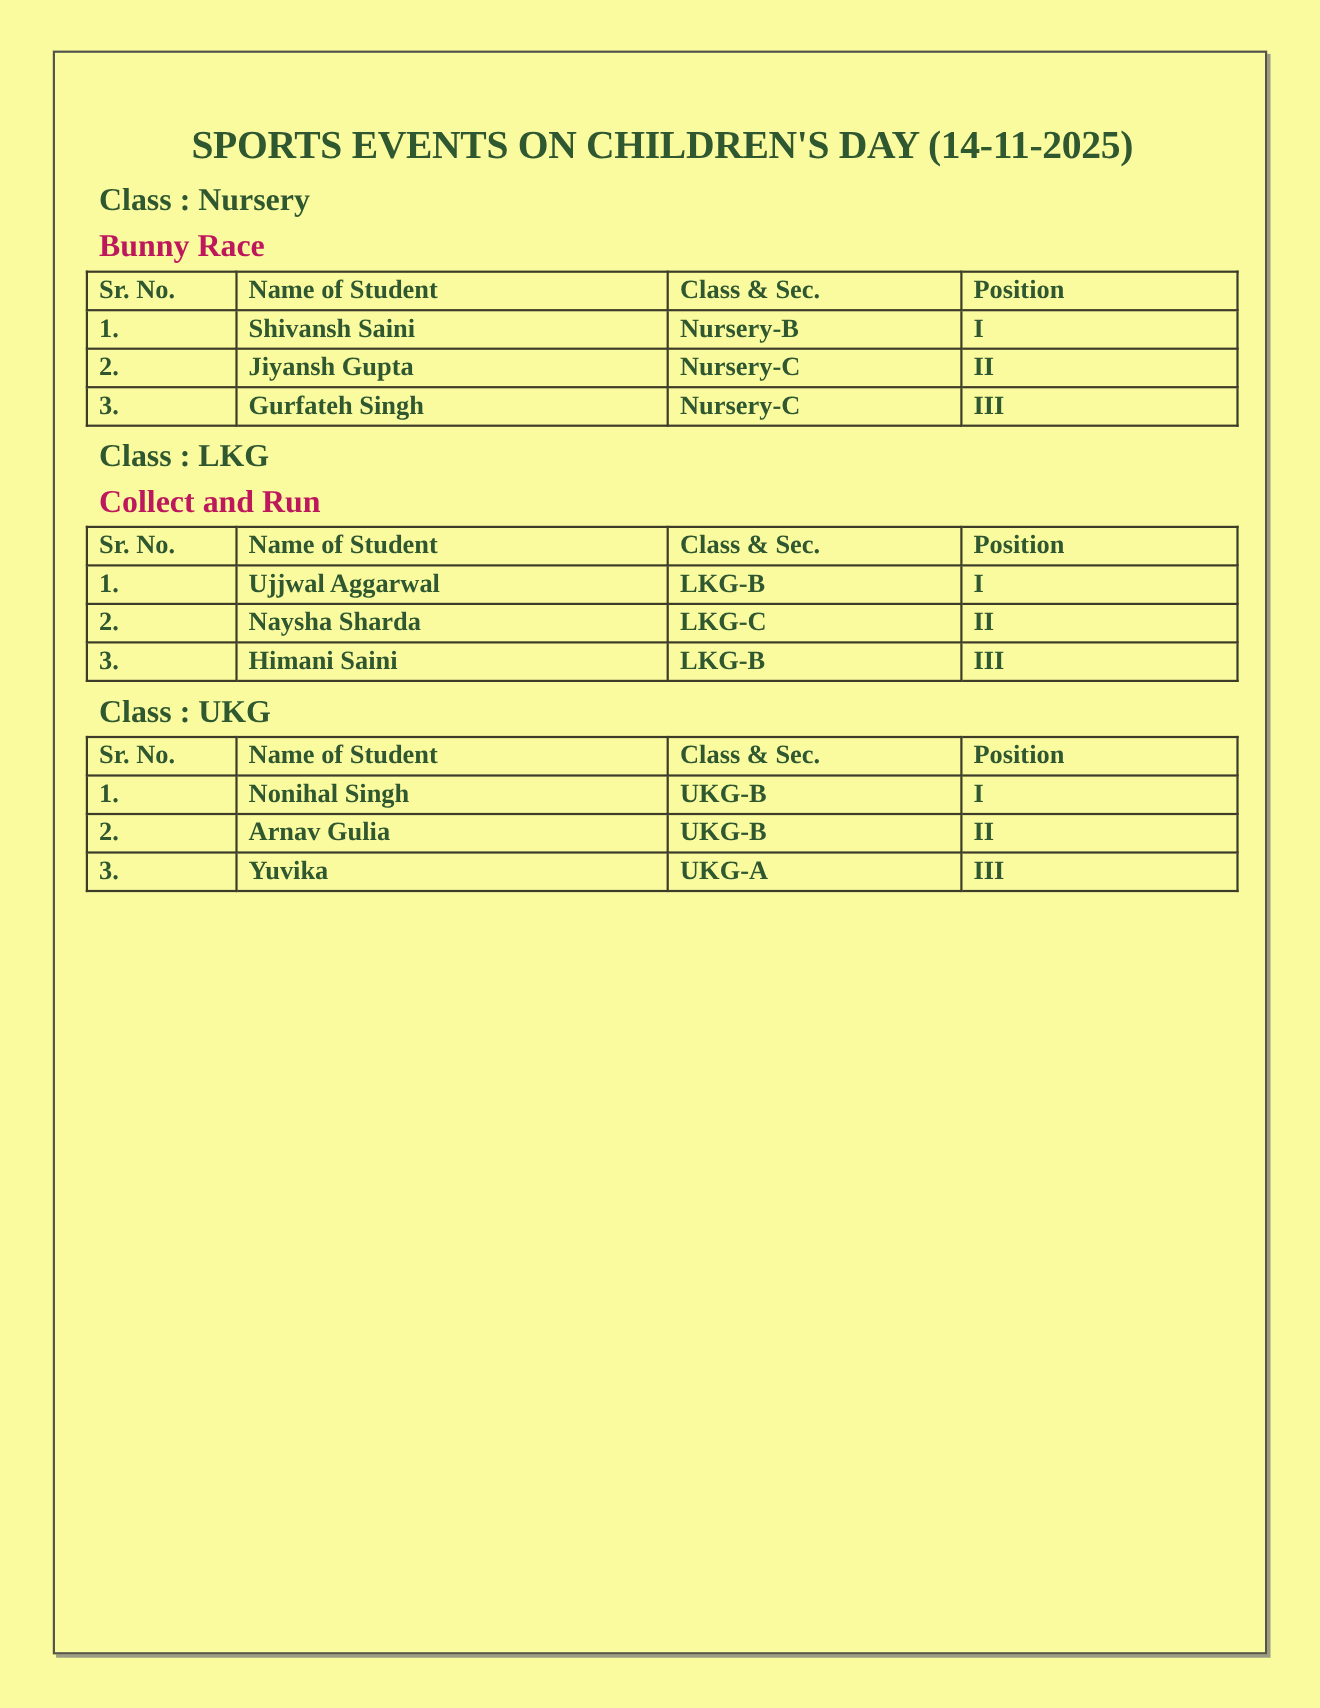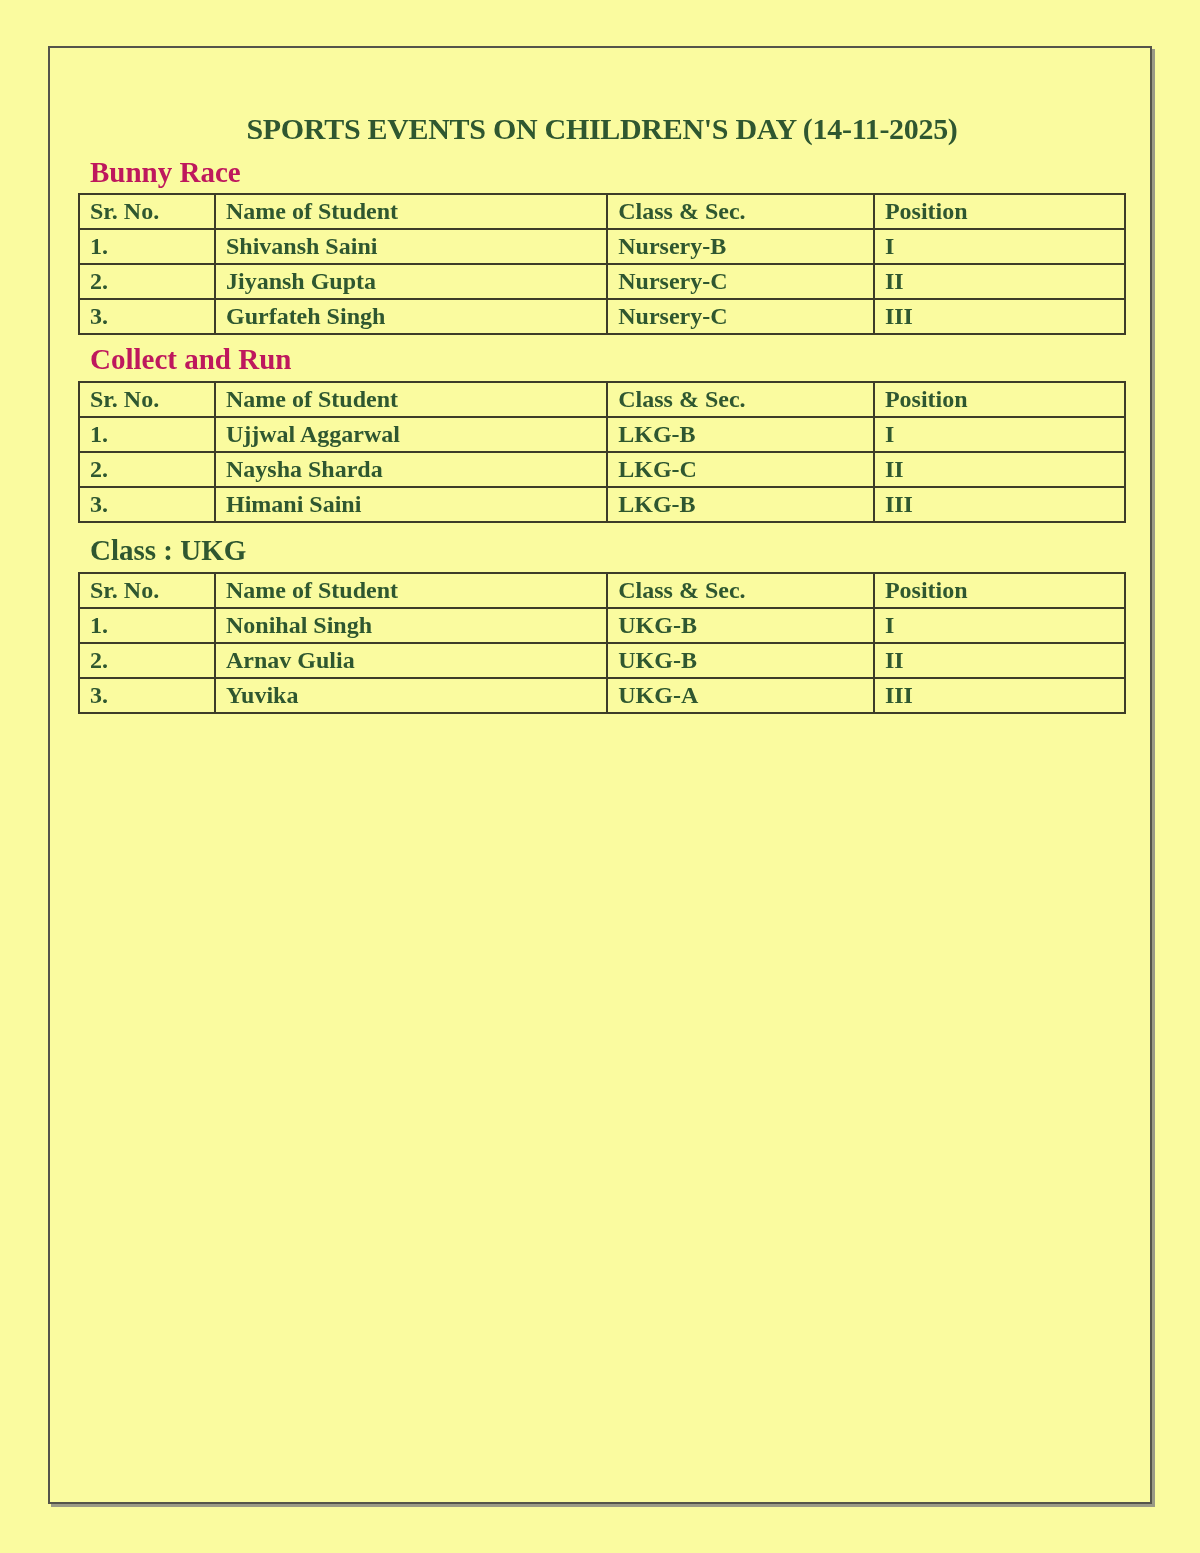--- a/index.html
+++ b/index.html
@@ -35,21 +35,21 @@
     font-size: 37px;
     line-height: 1.2;
     color: #ed1c0f;
     font-family: "DejaVu Serif", "Liberation Serif", serif;
   }
   .doc-title {
     width: 1048px;
     margin: 4px 0 0 0;
     text-align: center;
     font-weight: bold;
-    font-size: 30px;
+    font-size: 36px;
     line-height: 1.25;
     color: #2f5730;
     letter-spacing: -0.3px;
   }
   .class-heading {
     margin: 10px 0 0 12px;
     font-weight: bold;
     font-size: 29px;
     line-height: 1.2;
     color: #2f5730;
@@ -86,20 +86,21 @@
   col.c-pos   { width: 24%; }
 </style>
 </head>
 <body>
 
 <div class="frame">
   <div class="content">
 
     <div class="doc-title">SPORTS EVENTS ON CHILDREN'S DAY (14-11-2025)</div>
 
+    <h2 class="class-heading">Class : Nursery</h2>
     <h2 class="event-heading">Bunny Race</h2>
     <table class="results">
       <colgroup>
           <col class="c-sr">
           <col class="c-name">
           <col class="c-class">
           <col class="c-pos">
         </colgroup>
       <thead>
         <tr>
@@ -124,20 +125,21 @@
         </tr>
         <tr>
           <td>3.</td>
           <td>Gurfateh Singh</td>
           <td>Nursery-C</td>
           <td>III</td>
         </tr>
       </tbody>
     </table>
 
+    <h2 class="class-heading">Class : LKG</h2>
     <h2 class="event-heading">Collect and Run</h2>
     <table class="results">
       <colgroup>
           <col class="c-sr">
           <col class="c-name">
           <col class="c-class">
           <col class="c-pos">
         </colgroup>
       <thead>
         <tr>

